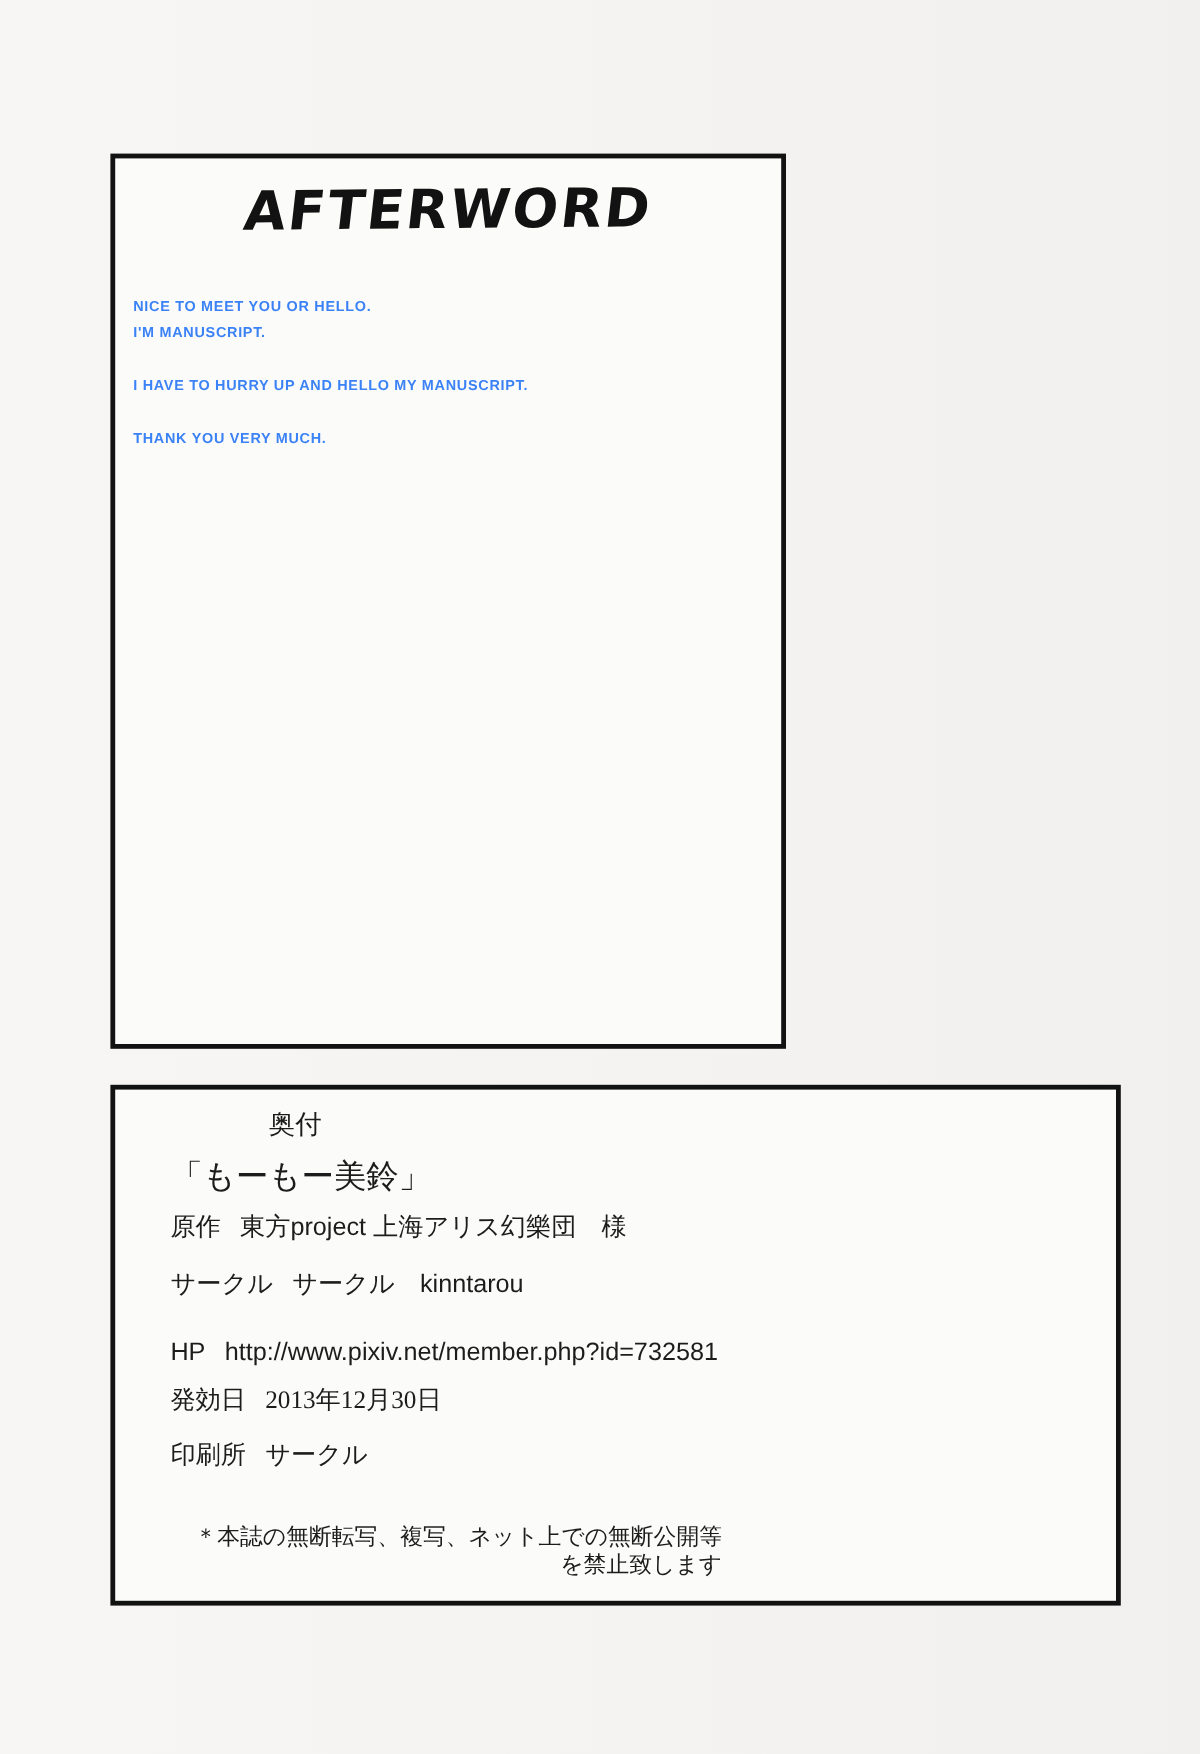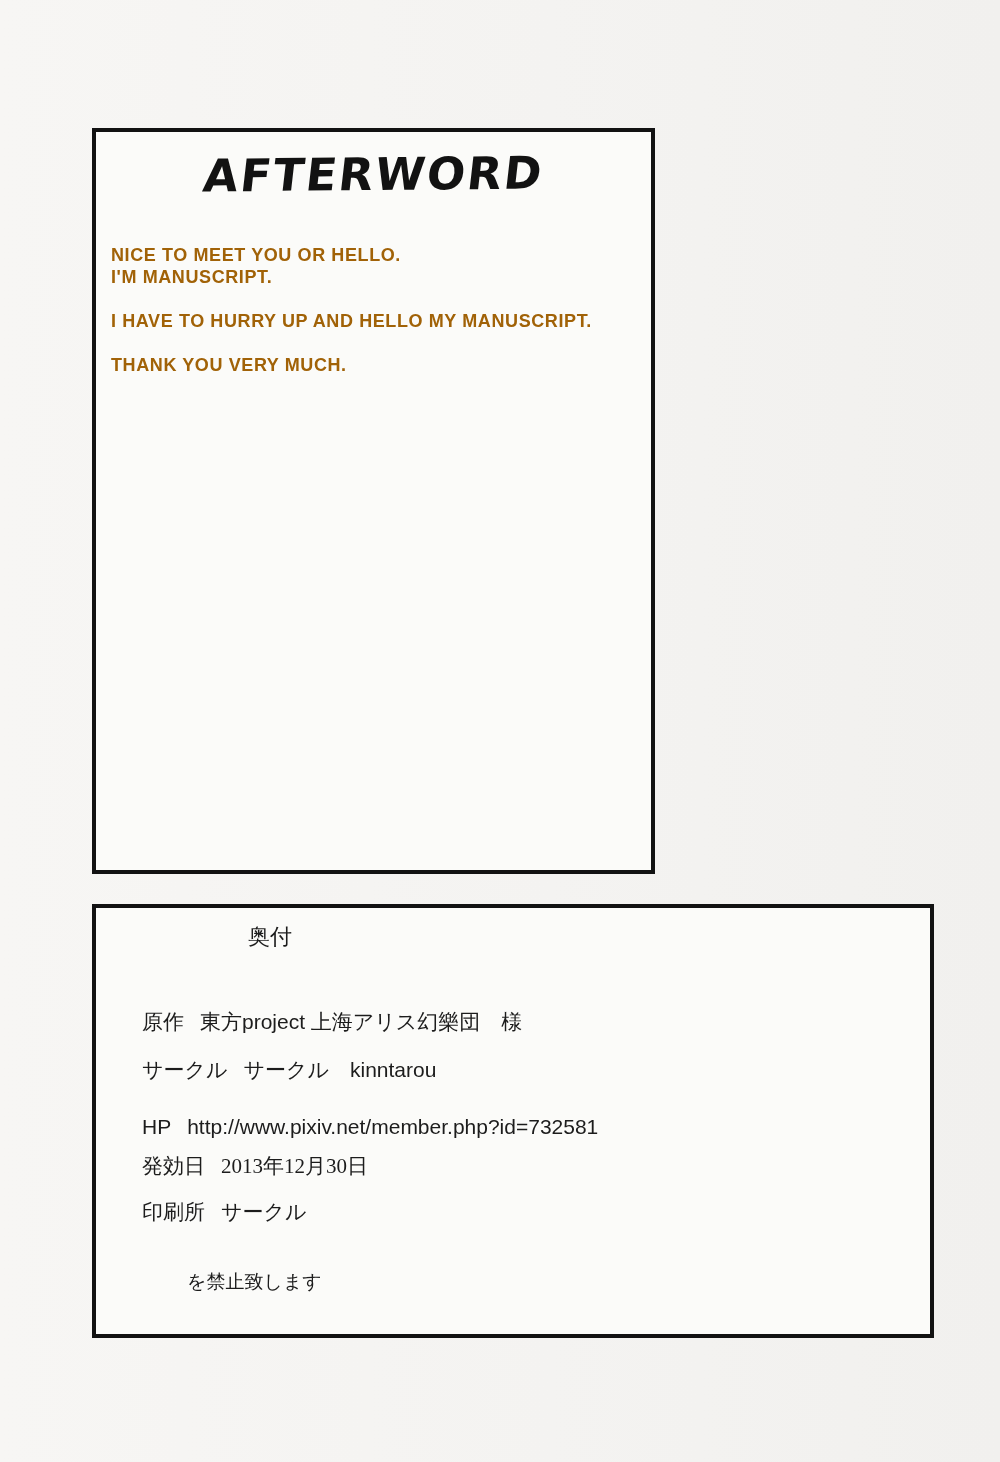--- a/index.html
+++ b/index.html
@@ -35,24 +35,24 @@
     font-weight: 900;
     font-size: 45px;
     letter-spacing: 2px;
     color: #121212;
     transform: skewX(-7deg) rotate(-0.5deg);
   }
   .afterword-text {
     position: absolute;
     left: 15px;
     top: 112px;
-    font-size: 18px;
+    font-size: 12px;
     line-height: 22px;
     letter-spacing: 0.6px;
-    color: #a16207;
+    color: #3b82f6;
     font-weight: bold;
   }
   .afterword-text .gap {
     margin-top: 22px;
   }
   
   .colophon-box {
     position: absolute;
     left: 92px;
     top: 904px;
@@ -61,21 +61,20 @@
     border: 4px solid #121212;
     background: #fbfbf9;
     box-sizing: border-box;
     color: #1c1c1c;
   }
   .colophon-heading {
     position: absolute;
     left: 128px;
     top: 14px;
     font-size: 22px;
-    margin-left: 24px;
   }
   .colophon-title {
     position: absolute;
     left: 46px;
     top: 54px;
     font-size: 27px;
   }
   .colophon-row {
     position: absolute;
     left: 46px;
@@ -111,20 +110,21 @@
     <div class="afterword-text">
       <div>NICE TO MEET YOU OR HELLO.</div>
       <div>I'M MANUSCRIPT.</div>
       <div class="gap">I HAVE TO HURRY UP AND HELLO MY MANUSCRIPT.</div>
       <div class="gap">THANK YOU VERY MUCH.</div>
     </div>
   </div>
 
   <div class="colophon-box">
     <div class="colophon-heading">奥付</div>
+    <div class="colophon-title">「もーもー美鈴」</div>
 
     <div class="colophon-row row-gensaku">
       <span class="row-label">原作</span><span>東方project 上海アリス幻樂団　様</span>
     </div>
 
     <div class="colophon-row row-circle">
       <span class="row-label">サークル</span><span>サークル　kinntarou</span>
     </div>
 
     <div class="colophon-row row-hp">
@@ -133,17 +133,18 @@
 
     <div class="colophon-row row-hakkoubi">
       <span class="row-label">発効日</span><span>2013年12月30日</span>
     </div>
 
     <div class="colophon-row row-insatsu">
       <span class="row-label">印刷所</span><span>サークル</span>
     </div>
 
     <div class="colophon-note">
+      <div>＊本誌の無断転写、複写、ネット上での無断公開等</div>
       <div class="note-line2">を禁止致します</div>
     </div>
   </div>
 
 </div>
 
 </body></html>

